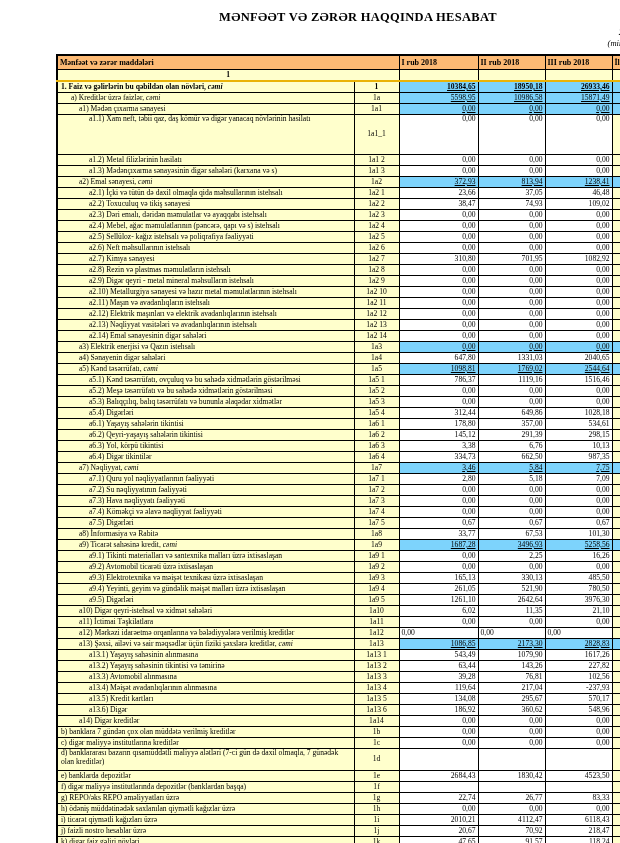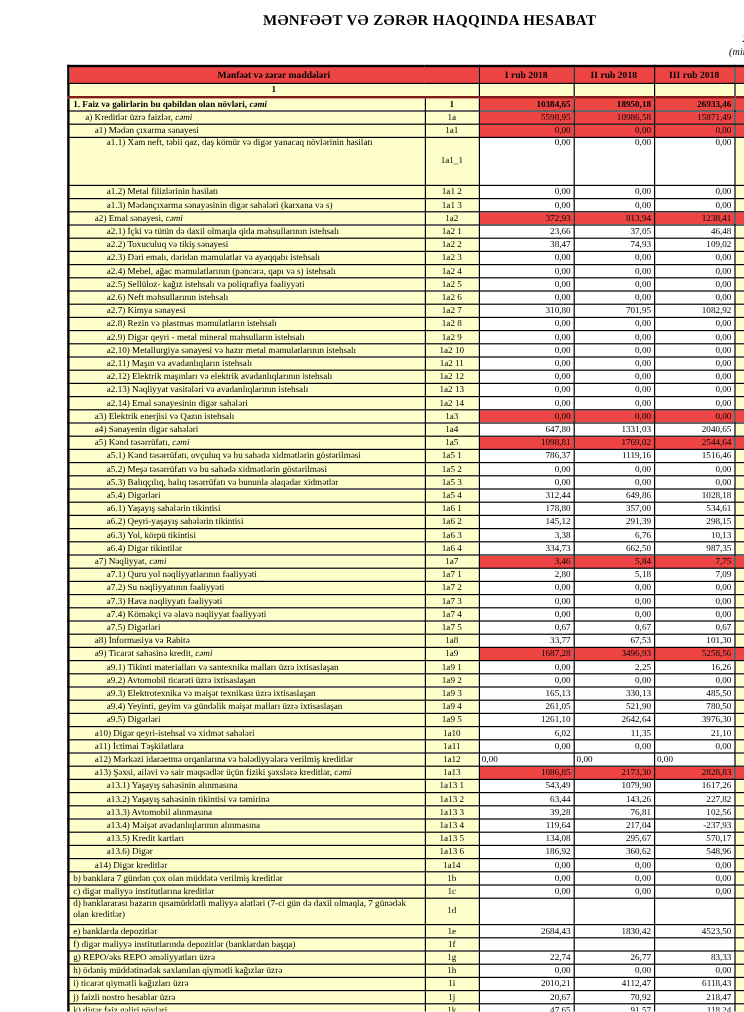--- a/index.html
+++ b/index.html
@@ -23,38 +23,38 @@
     border:2px solid #000;
   }
   .rpt th, .rpt td {
     border:1px solid #000;
     padding:0 2px;
     height:10px;
     vertical-align:middle;
     overflow:hidden;
   }
   .rpt th {
-    background:#ef4444; font-weight:bold; font-size:8px;
-    text-align:center; height:13px;
+    background:#fdba74; font-weight:bold; font-size:8px;
+    text-align:left; height:13px;
   }
   td.subhdr { background:#FFFFCC; font-weight:bold; text-align:center; }
   td.hdrpad { background:#FFFFCC; }
   td.lbl  { background:#FFFFCC; text-align:left; white-space:normal; }
   td.code { background:#FFFFCC; text-align:center; white-space:nowrap; }
   td.val  { background:#ffffff; text-align:right; white-space:nowrap; }
   td.val.left { text-align:left; }
   td.ann  { background:#FFFFCC; }
-  tr.hl td.val { background:#ef4444; }
+  tr.hl td.val { background:#7dd3fc;text-decoration:underline; }
   tr.b td { font-weight:bold; }
   tr.tall td.lbl, tr.tall td.val { vertical-align:top; }
   td.ind0 { padding-left:3px; }
   td.ind1 { padding-left:13px; }
   td.ind2 { padding-left:21px; }
   td.ind3 { padding-left:31px; }
-  tbody tr:first-child td { border-top:2px solid #7f1d1d; }
+  tbody tr:first-child td { border-top:2px solid #eab308; }
 </style>
 </head>
 <body>
 
 <div class="page">
   <div class="title">MƏNFƏƏT VƏ ZƏRƏR HAQQINDA HESABAT</div>
   <div class="note1">2020-cil il</div>
   <div class="note2">(min manatla)</div>
 
   <table class="rpt">

